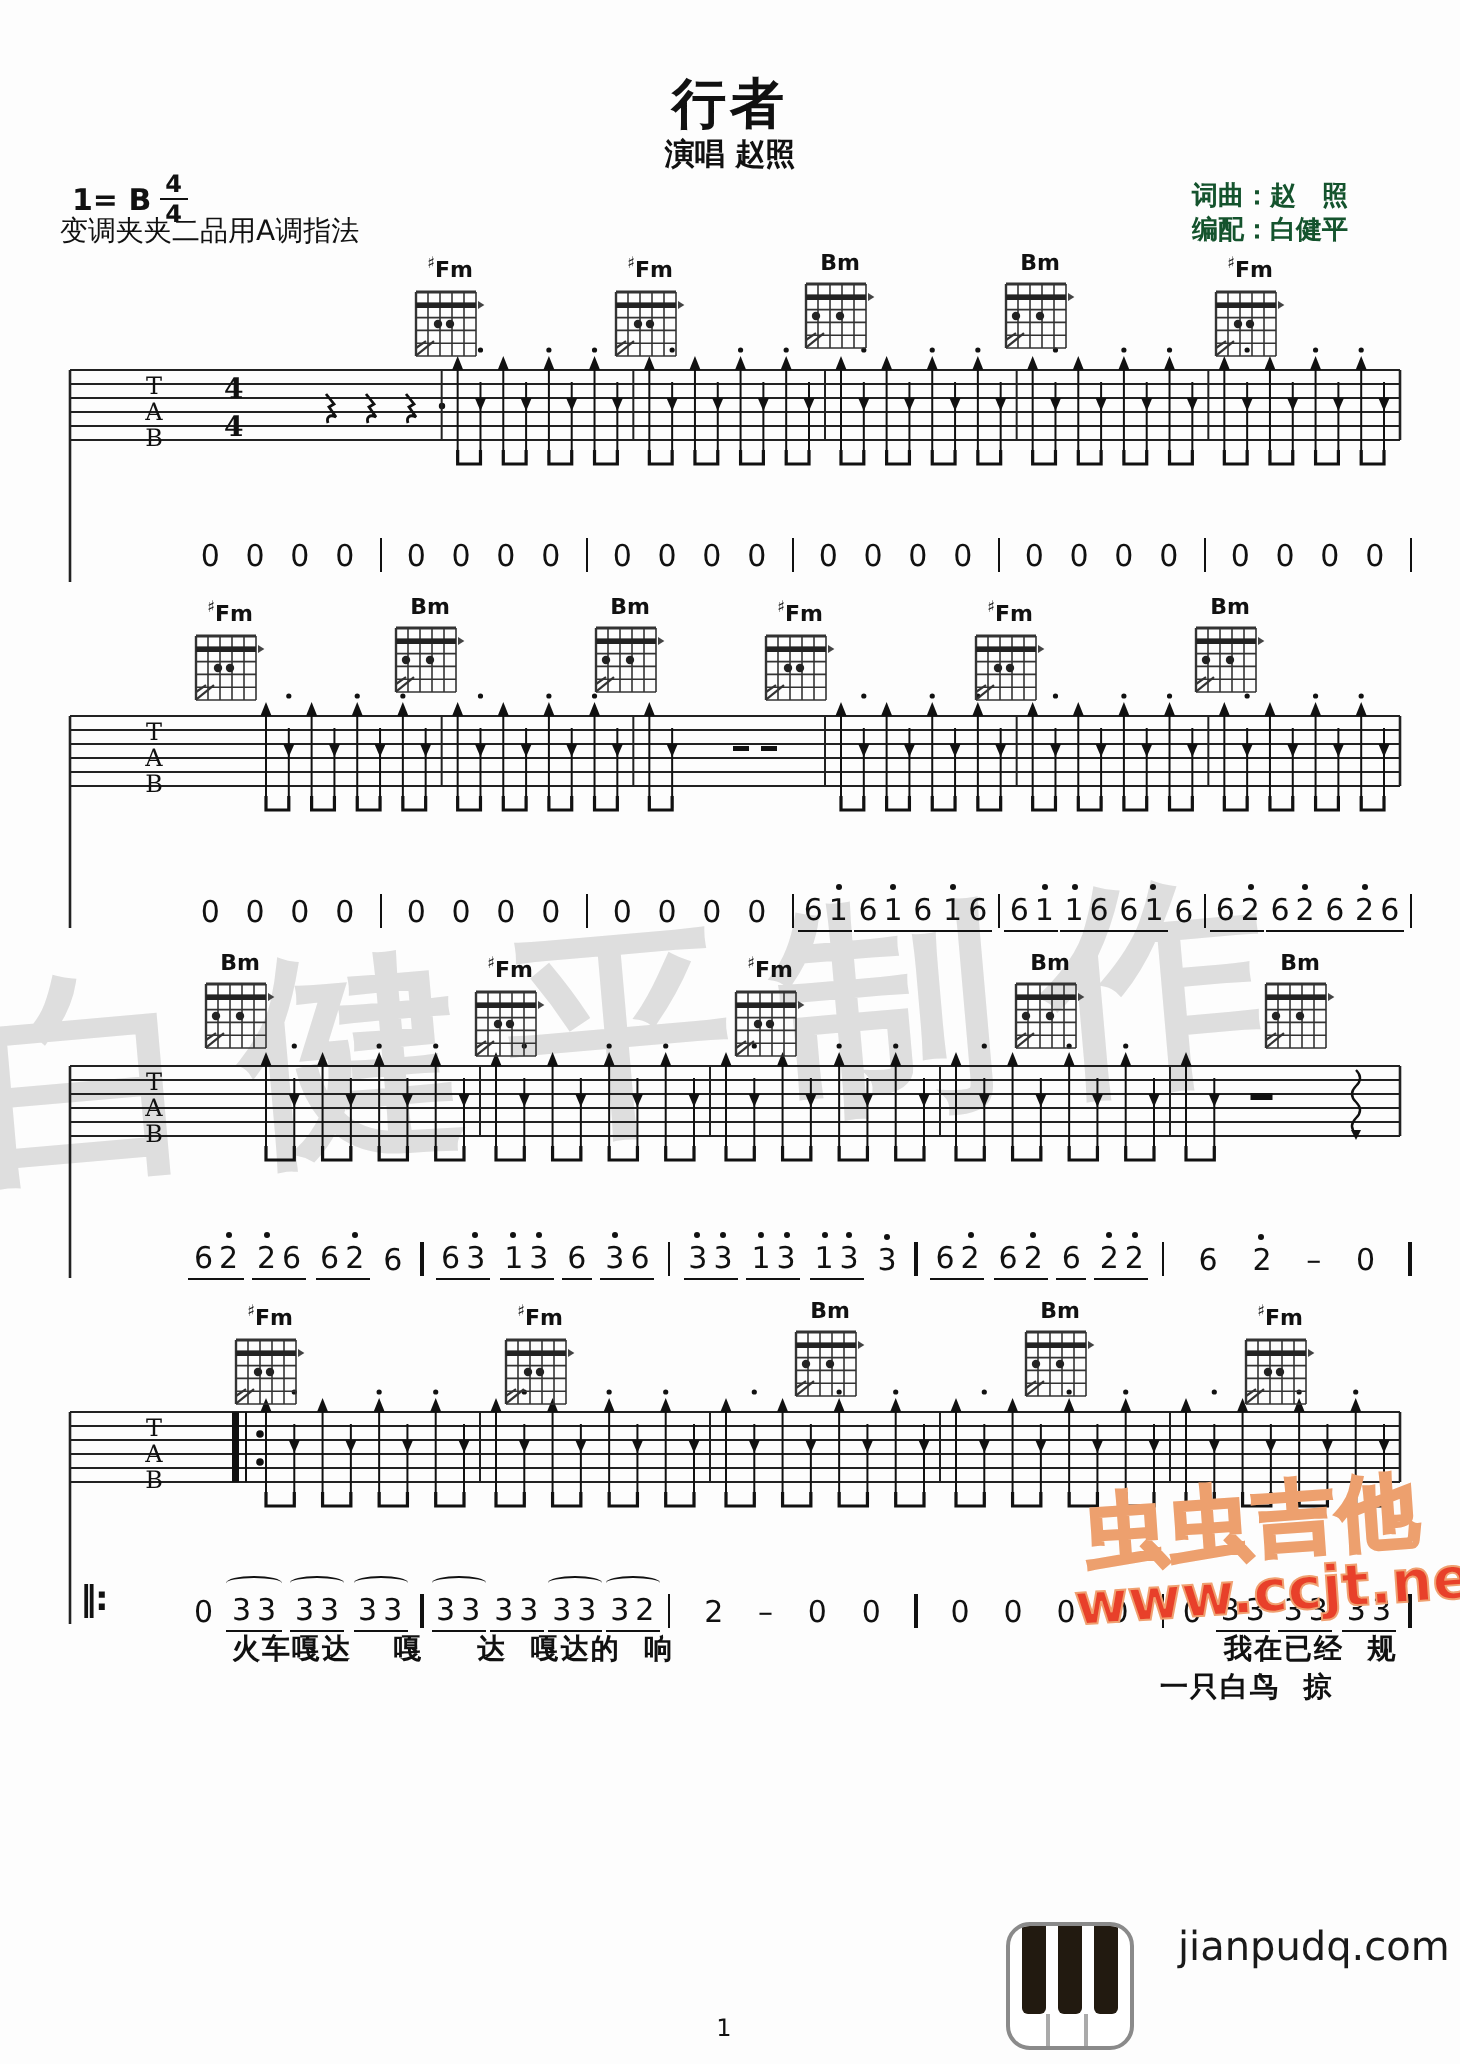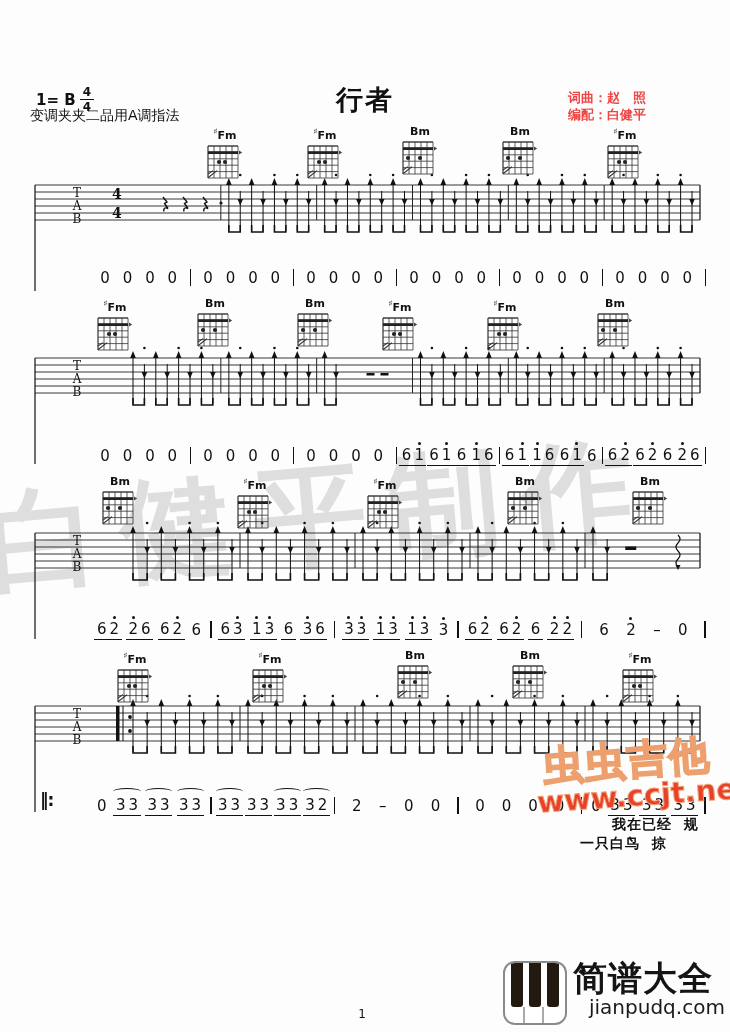--- a/index.html
+++ b/index.html
@@ -1,30 +1,30 @@
 <!DOCTYPE html>
 <html><head>
 <meta charset="utf-8">
 <style>
   html,body{margin:0;padding:0;}
   body{font-family:"DejaVu Sans",sans-serif;background:#ffffff;}
   #sheet{position:relative;width:730px;height:1032px;background:#fdfdfd;overflow:hidden;}
 
   
   .title{position:absolute;left:0;top:34px;width:100%;text-align:center;
-         font-size:27px;font-weight:bold;letter-spacing:2px;color:#111;z-index:2;margin-top:48px;}
+         font-size:27px;font-weight:bold;letter-spacing:2px;color:#111;z-index:2;}
   .subtitle{position:absolute;left:0;top:68px;width:100%;text-align:center;
          font-size:15px;font-weight:bold;color:#111;z-index:2;}
   .keyline{position:absolute;left:36px;top:86px;font-size:15px;font-weight:bold;color:#111;z-index:2;display:flex;align-items:center;gap:4px;}
   .frac{display:inline-block;text-align:center;font-size:12px;line-height:1;font-weight:bold;}
   .frac .ft{display:block;border-bottom:1.5px solid #111;padding:0 3px 1px;}
   .frac .fb{display:block;padding-top:1px;}
   .capo{position:absolute;left:30px;top:107px;font-size:14px;font-weight:normal;color:#111;z-index:2;}
-  .credits{position:absolute;left:568px;top:90px;width:120px;font-size:13px;font-weight:bold;
-           color:#ef4444;line-height:17px;z-index:2;white-space:pre;font-family:Liberation Mono, monospace;}
+  .credits{position:absolute;left:596px;top:90px;width:120px;font-size:13px;font-weight:bold;
+           color:#14532d;line-height:17px;z-index:2;white-space:pre;}
   .scorenote{position:absolute;left:34px;top:139px;font-size:12px;font-weight:bold;color:#222;
              line-height:15px;z-index:2;}
 
   
   .wm-maker{position:absolute;left:-14px;top:436px;width:780px;font-size:112px;font-weight:bold;
             font-family:"DejaVu Serif",serif;color:rgba(160,160,160,0.33);letter-spacing:22px;
             white-space:nowrap;transform:rotate(-5deg);z-index:0;pointer-events:none;}
   .wm-site{position:absolute;left:543px;top:733px;font-size:40px;font-weight:bold;color:#fff;
            -webkit-text-stroke:2px #eda06e;letter-spacing:2px;transform:rotate(-4deg);z-index:3;}
   .wm-url{position:absolute;left:537px;top:778px;font-size:29px;font-weight:bold;color:#e8402a;
@@ -69,20 +69,21 @@
 </head>
 <body>
 
 <div id="sheet">
 
   <div class="wm-maker">白健平制作</div>
   <div class="wm-site">虫虫吉他</div>
   <div class="wm-url">www.ccjt.net</div>
 
   <div class="title">行者</div>
+  <div class="subtitle">演唱 赵照</div>
   <div class="keyline">
     <span>1= B</span>
     <span class="frac">
       <span class="ft">4</span>
       <span class="fb">4</span>
     </span>
   </div>
   <div class="capo">变调夹夹二品用A调指法</div>
   <div class="credits"><span>词曲：赵　照</span><br><span>编配：白健平</span></div>
 
@@ -1468,30 +1469,30 @@
             <span class="n">3</span>
             <span class="n">3</span>
           </span>
         </div>
         <div class="nbar"></div>
       </div>
     </div>
 
   <div class="ropen">‖:</div>
 
+  <div class="lyr" style="left:116px;top:816px;">火车嘎达　 嘎 　 达  嘎达的  响</div>
   <div class="lyr" style="left:612px;top:816px;">我在已经  规</div>
   <div class="lyr" style="left:580px;top:835px;">一只白鸟  掠</div>
 
   <div class="pageno">1</div>
   <div class="logo">
     <div class="logo-icon">
       <div class="pkey" style="left:6px;"></div>
       <div class="pkey" style="left:24px;"></div>
       <div class="pkey" style="left:42px;"></div>
       <div class="psep" style="left:18px;"></div>
       <div class="psep" style="left:37px;"></div>
     </div>
     <div class="logo-text">
-      <div class="logo-name">简谱大全</div>
       <div class="logo-url">jianpudq.com</div>
     </div>
   </div>
 </div>
 
 </body></html>

